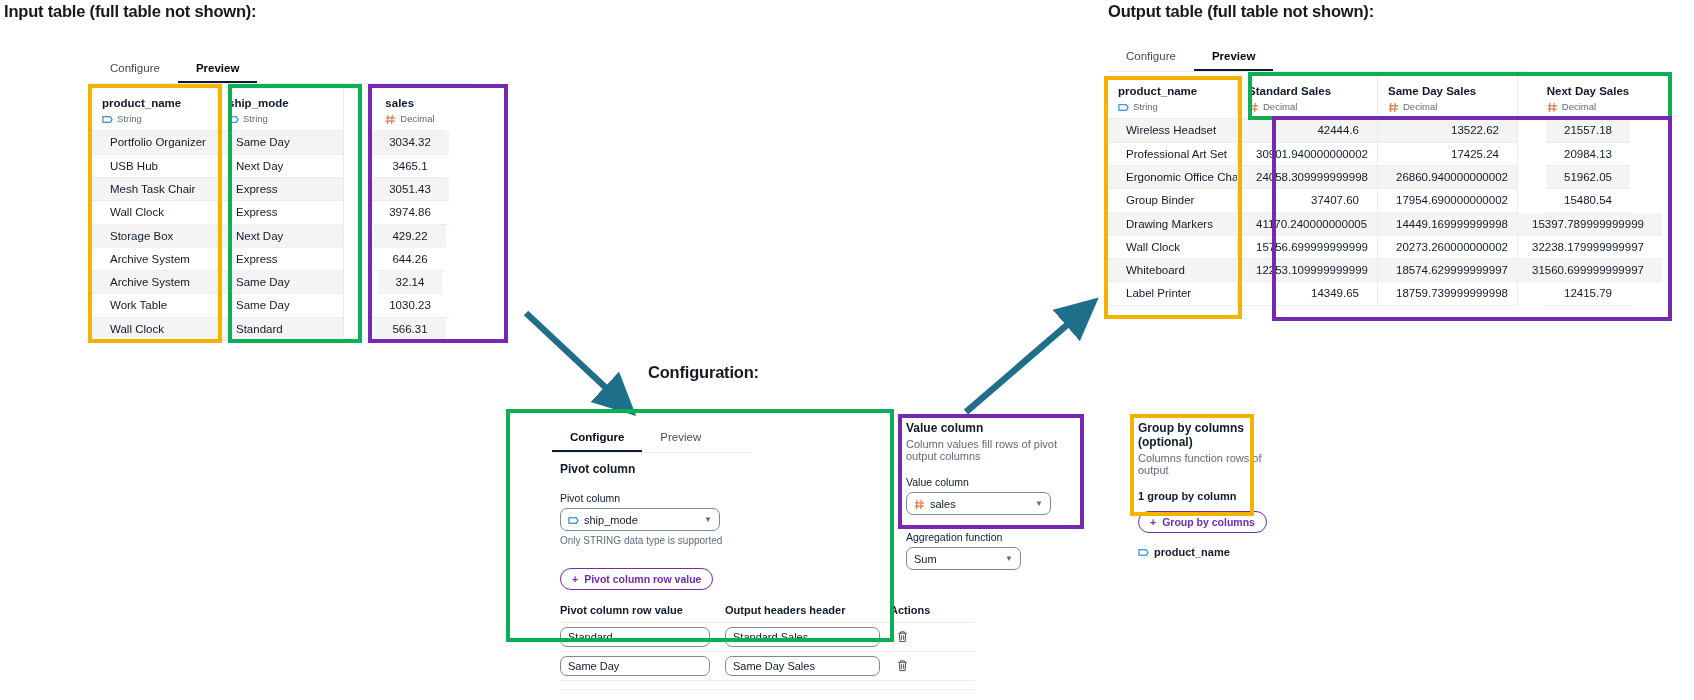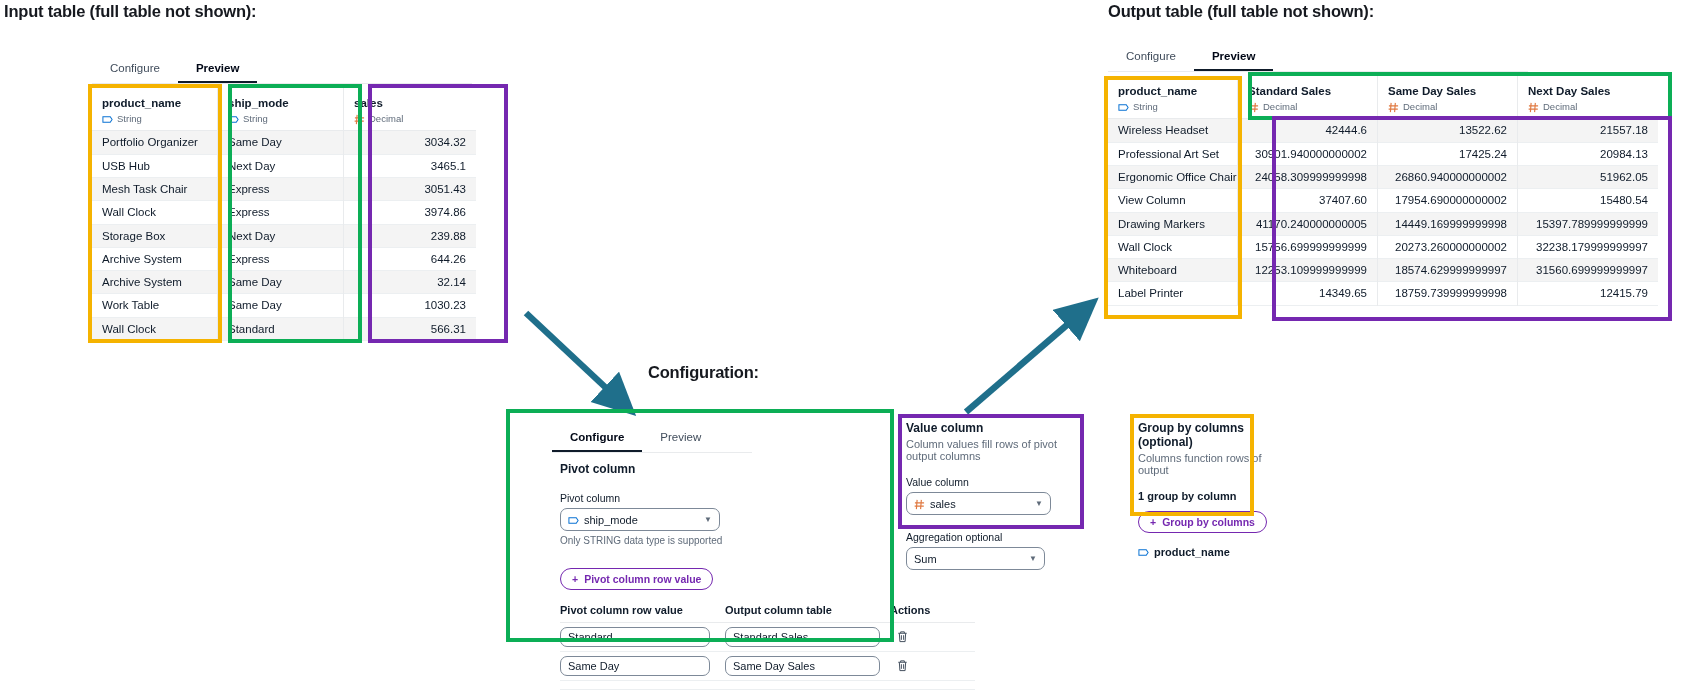--- a/index.html
+++ b/index.html
@@ -43,30 +43,30 @@
 
   
   .grid {
     position: absolute;
     background: #ffffff;
     display: flex;
     font-size: 11.5px;
     color: #0f1b2a;
   }
   .gcol { display: flex; flex-direction: column; border-right: 1px solid #e9ebed; }
-  .gcol:last-child { border-right: none; }
+  .gcol:last-child { border-right: none; align-items: center; }
   .ghead {
     padding: 8px 10px 6px 10px;
     border-bottom: 1px solid #e9ebed;
     background: #ffffff;
   }
   .ghead .hname { font-size: 11.5px; font-weight: bold; color: #0f1b2a; line-height: 1.25; white-space: nowrap; }
   .ghead .htype { font-size: 9.5px; color: #5f6b7a; display: flex; align-items: center; gap: 5px; margin-top: 3px; }
   .gcell {
-    padding: 0 10px;
+    padding: 0 18px;
     height: 23.3px;
     line-height: 23.3px;
     border-bottom: 1px solid #eceff1;
     white-space: nowrap;
     overflow: hidden;
   }
   .gcell.alt { background: #f4f4f4; }
   .gcell.num { text-align: right; }
 
   .type-str, .type-num {
@@ -199,21 +199,21 @@
                 <path d="M3.4 1 2.6 11 M8 1 7.2 11 M1 4.2h10 M0.7 7.8h10" stroke="#e07941" stroke-width="1.25" fill="none"></path>
               </svg>
             </span>
             <span>Decimal</span>
           </div>
         </div>
         <div class="gcell alt num">3034.32</div>
         <div class="gcell num">3465.1</div>
         <div class="gcell alt num">3051.43</div>
         <div class="gcell num">3974.86</div>
-        <div class="gcell alt num">239.88</div>
+        <div class="gcell alt num">429.22</div>
         <div class="gcell num">644.26</div>
         <div class="gcell alt num">32.14</div>
         <div class="gcell num">1030.23</div>
         <div class="gcell alt num">566.31</div>
       </div>
     </div>
 
   <div class="hl yellow" style="left:88px; top:84px; width:134px; height:259px;"></div>
   <div class="hl green" style="left:228px; top:84px; width:134px; height:259px;"></div>
   <div class="hl purple" style="left:368px; top:84px; width:140px; height:259px;"></div>
@@ -232,21 +232,21 @@
               <svg width="11" height="11" viewBox="0 0 12 12">
                 <path d="M1 3h8l2 3-2 3H1z" fill="none" stroke="#0972d3" stroke-width="1.1"></path>
               </svg>
             </span>
             <span>String</span>
           </div>
         </div>
         <div class="gcell alt">Wireless Headset</div>
         <div class="gcell">Professional Art Set</div>
         <div class="gcell alt">Ergonomic Office Chair</div>
-        <div class="gcell">View Column</div>
+        <div class="gcell">Group Binder</div>
         <div class="gcell alt">Drawing Markers</div>
         <div class="gcell">Wall Clock</div>
         <div class="gcell alt">Whiteboard</div>
         <div class="gcell">Label Printer</div>
       </div>
       <div class="gcol" style="width: 140px;">
         <div class="ghead">
           <div class="hname">Standard Sales</div>
           <div class="htype">
             <span class="type-num">
@@ -357,21 +357,21 @@
     <div style="margin-top:22px;">
       <div class="btn-outline">
         <span>+</span>
         <span>Pivot column row value</span>
       </div>
     </div>
 
     <div style="margin-top:14px;" id="pivot-map-table">
         <div class="tbl-head">
           <div style="width:165px">Pivot column row value</div>
-          <div style="width:165px">Output column table</div>
+          <div style="width:165px">Output headers header</div>
           <div style="width:60px">Actions</div>
         </div>
         <div class="tbl-row">
           <div style="width:165px">
             <div class="tinput" style="width:150px">Standard</div>
           </div>
           <div style="width:165px">
             <div class="tinput" style="width:155px">Standard Sales</div>
           </div>
           <div style="width:60px; padding-left:6px"><span class="trash"><svg width="13" height="13" viewBox="0 0 14 14">
@@ -406,22 +406,22 @@
           <svg width="11" height="11" viewBox="0 0 12 12">
               <path d="M3.4 1 2.6 11 M8 1 7.2 11 M1 4.2h10 M0.7 7.8h10" stroke="#e07941" stroke-width="1.25" fill="none"></path>
             </svg>
         </span>
         <span>sales</span>
         <span class="caret">▼</span>
       </div>
     </div>
 
     <div style="margin-top:16px;">
-      <div class="fld-label">Aggregation optional</div>
-      <div class="select" style="width:139px;">
+      <div class="fld-label">Aggregation function</div>
+      <div class="select" style="width:115px;">
         <span>Sum</span>
         <span class="caret">▼</span>
       </div>
     </div>
   </div>
 
   <div class="hl purple" style="left:898px; top:414px; width:186px; height:115px;"></div>
 
   <div class="card" style="left:1138px; top:421px; width:128px;">
     <div class="card-h">Group by columns (optional)</div>

